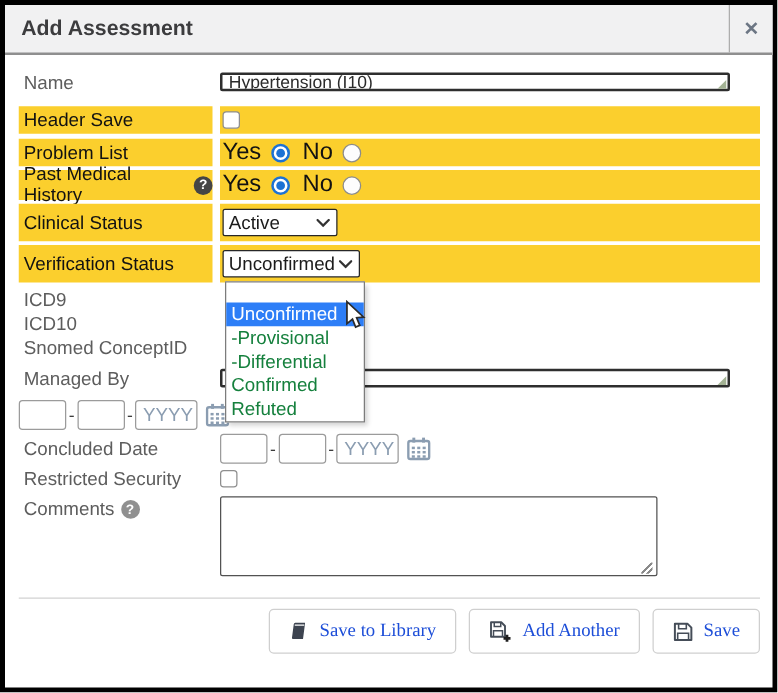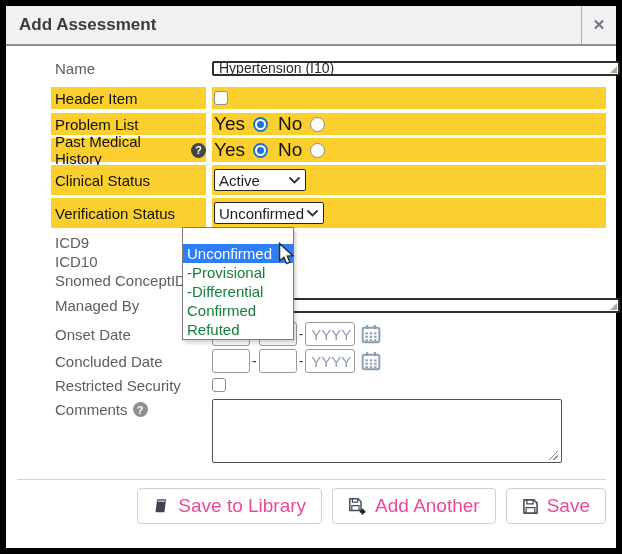--- a/index.html
+++ b/index.html
@@ -1,42 +1,42 @@
 <!DOCTYPE html>
 <html><head>
 <meta charset="utf-8">
 <style>
   * { margin:0; padding:0; box-sizing:border-box; }
   html,body { background:#fff; }
   body { font-family:"Liberation Sans", sans-serif; }
 
   .modal {
     position:relative; width:622px; height:554px;
-    background:#fff; border:6px solid #000000;
+    background:#fff; border:4px solid #000000;
   }
 
   
   .hdr {
     height:40px; background:#f1f1f2; border-bottom:2px solid #8f8f8f;
     display:flex; align-items:stretch;
   }
   .hdr-title {
     flex:1; display:flex; align-items:center; padding-left:13px;
     font-size:17px; font-weight:bold; color:#3c3c3e;
   }
   .hdr-close {
     width:35px; border-left:1px solid #adadad; display:flex;
     align-items:center; justify-content:center;
     color:#6c7684; font-size:15px; font-weight:bold; cursor:pointer;
   }
 
   
   .body { position:relative; padding:8px 10px 0 11px; }
 
-  .row { display:flex; align-items:center;margin-left:34px; }
+  .row { display:flex; align-items:center; }
   .lbl {
     width:161px; flex:none; font-size:15px; color:#5d5d5d;
     display:flex; align-items:center;
   }
   .val { flex:1; display:flex; align-items:center; }
 
   .row.yellow .lbl {
     background:#FBCF2D; color:#121212; align-self:stretch;
     padding-left:4px; margin-right:6px; width:155px;
   }
@@ -133,21 +133,21 @@
       transparent 55% 72%, #8a8a8a 72% 82%, transparent 82%);
   }
 
   .divider { border-top:1px solid #d2d2d2; }
 
   
   .btn-bar { display:flex; justify-content:flex-end; gap:10px; }
   .btn {
     height:36px; background:#fff; border:1px solid #cfcfcf; border-radius:4px;
     display:inline-flex; align-items:center; gap:8px; padding:0 15px;
-    font-family:Liberation Sans, sans-serif; font-size:19px; color:#ec4899; cursor:pointer;
+    font-family:Liberation Serif, serif; font-size:15px; color:#1d4ed8; cursor:pointer;
   }
   .btn svg { flex:none; }
 </style>
 </head>
 <body>
 
 <div class="modal">
 
   <div class="hdr">
     <div class="hdr-title">Add Assessment</div>
@@ -161,21 +161,21 @@
     <div class="row white h28">
       <div class="lbl">Name</div>
       <div class="val">
         <span class="iw">
           <input class="txt-input" type="text" value="Hypertension (I10)" style="">
         </span>
       </div>
     </div>
 
     <div class="row yellow h22 mt5">
-      <div class="lbl">Header Item</div>
+      <div class="lbl">Header Save</div>
       <div class="val">
         <div class="cb"></div>
       </div>
     </div>
 
     <div class="row yellow h22 mt4">
       <div class="lbl">Problem List</div>
       <div class="val">
         <span class="yn">Yes</span>
         <span class="radio on" style="margin:0 10px 0 8px"></span>
@@ -237,21 +237,20 @@
     <div class="row white h26 mt2">
       <div class="lbl">Managed By</div>
       <div class="val">
         <span class="iw">
           <input class="txt-input" type="text" value="" style="">
         </span>
       </div>
     </div>
 
     <div class="row white h26 mt3">
-      <div class="lbl">Onset Date</div>
       <div class="val">
         <input class="din mm" placeholder="MM" style="">
         <span class="dsep">-</span>
         <input class="din dd" placeholder="DD" style="">
         <span class="dsep">-</span>
         <input class="din yyyy" placeholder="YYYY" style="">
         <span class="cal">
           <svg width="20" height="20" viewBox="0 0 18 18">
               <rect x="1.5" y="3.4" width="15" height="13" rx="1.5" fill="none" stroke="#8b9db1" stroke-width="1.7"></rect>
               <rect x="4.4" y="1" width="2.1" height="3.6" fill="#8b9db1"></rect>

